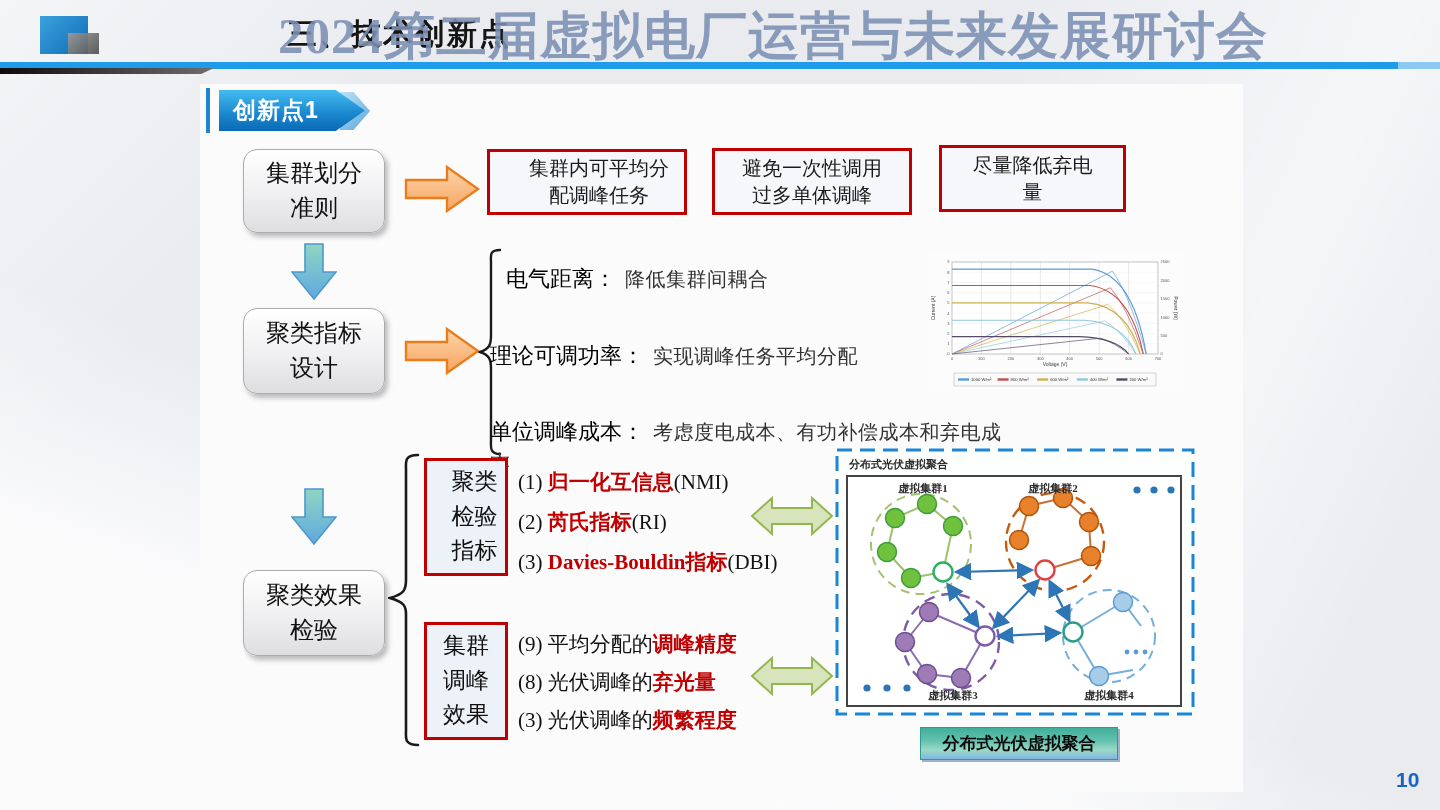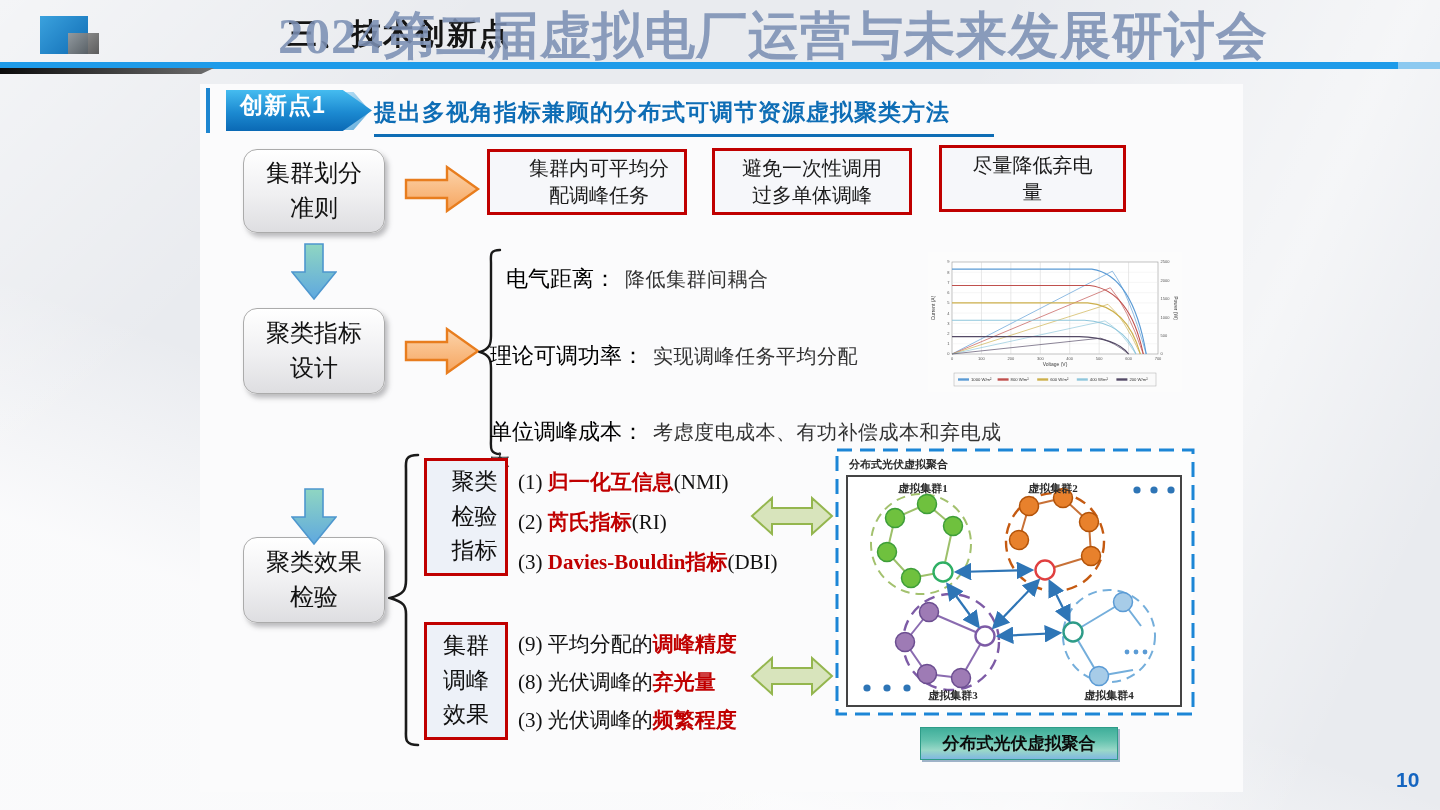--- a/index.html
+++ b/index.html
@@ -22,34 +22,34 @@
   .bar-blue { left:0; top:62px; width:1440px; height:7px; background:#1E9BE9; z-index:2; }
   .bar-blue-light { left:1398px; top:62px; width:42px; height:7px; background:#8CC9F0; z-index:3; }
   .bar-dark { left:0; top:68px; width:214px; height:6px; background:linear-gradient(90deg,#0b0b0b,#6e6e6e); clip-path:polygon(0 0,100% 0,94% 100%,0 100%); z-index:2; }
 
   
   .panel { left:200px; top:84px; width:1043px; height:708px; background:#FBFBFC; }
 
   .accent-bar { left:206px; top:88px; width:4px; height:45px; background:#1E86D0; }
   .badge2 { left:340px; top:92px; width:30px; height:38px; background:linear-gradient(135deg,#BEE3F7,#5AA7D8);
     clip-path:polygon(0 0,45% 0,100% 50%,45% 100%,0 100%); }
-  .badge { left:226px; top:90px; width:146px; height:41px; background:linear-gradient(180deg,#45BCF0 0%,#1C8AD1 55%,#0A69B5 100%);
-    clip-path:polygon(0 0,80% 0,100% 50%,80% 100%,0 100%); display:flex; align-items:flex-start; }
+  .badge { left:219px; top:90px; width:146px; height:41px; background:linear-gradient(180deg,#45BCF0 0%,#1C8AD1 55%,#0A69B5 100%);
+    clip-path:polygon(0 0,80% 0,100% 50%,80% 100%,0 100%); display:flex; align-items:center; }
   .badge span { color:#fff; font-weight:bold; font-size:23px; padding-left:14px; letter-spacing:1px; }
   .inno-title { left:374px; top:97px; font-size:23px; font-weight:bold; color:#0E6DB5;
     border-bottom:3px solid #0E6DB5; padding:0 44px 6px 0; letter-spacing:1px; }
 
   
   .flow-box { width:142px; background:linear-gradient(180deg,#FFFFFF 0%,#EFEFF1 55%,#DEDEE1 100%);
     border:1px solid #ABABAB; border-radius:14px; box-shadow:3px 4px 5px rgba(110,110,115,.45);
     display:flex; align-items:center; justify-content:center; text-align:center;
     font-family:"Liberation Serif", serif; font-size:24px; color:#111; white-space:pre-line; line-height:1.45; }
   .fb1 { left:243px; top:149px; height:84px; }
   .fb2 { left:243px; top:308px; height:86px; }
-  .fb3 { left:243px; top:537px; height:86px;text-align:center; }
+  .fb3 { left:243px; top:570px; height:86px;text-align:center; }
 
   
   .crit-box { border:3px solid #C00000; background:#F6F7FA; display:flex; align-items:center; justify-content:center;
     text-align:center; font-size:20px; color:#1c1c1c; white-space:pre-line; line-height:1.35; font-weight:500; }
   .cb1 { left:487px; top:149px; width:200px; height:66px;padding-left:24px; }
   .cb2 { left:712px; top:148px; width:200px; height:67px; }
   .cb3 { left:939px; top:145px; width:187px; height:67px; }
 
   
   .metric-line { font-family:"Liberation Serif", serif; color:#222; }
@@ -92,21 +92,20 @@
   <div class="abs bar-blue-light"></div>
   <div class="abs bar-dark"></div>
 
   <div class="abs panel"></div>
 
   <div class="abs accent-bar"></div>
   <div class="abs badge2"></div>
   <div class="abs badge">
     <span>创新点1</span>
   </div>
-  <div class="abs inno-title">提出多视角指标兼顾的分布式可调节资源虚拟聚类方法</div>
 
   <div class="abs flow-box fb2">聚类指标
 设计</div>
   <div class="abs flow-box fb1">集群划分
 准则</div>
   <div class="abs flow-box fb3">聚类效果
 检验</div>
 
   <svg class="abs" style="left:291px;top:242px" width="46" height="60" viewBox="0 0 46 60">
     <defs>

